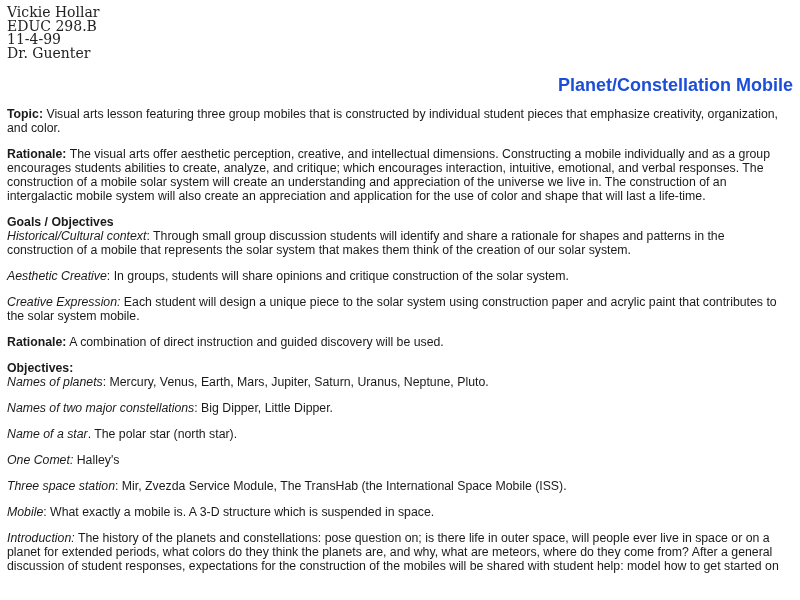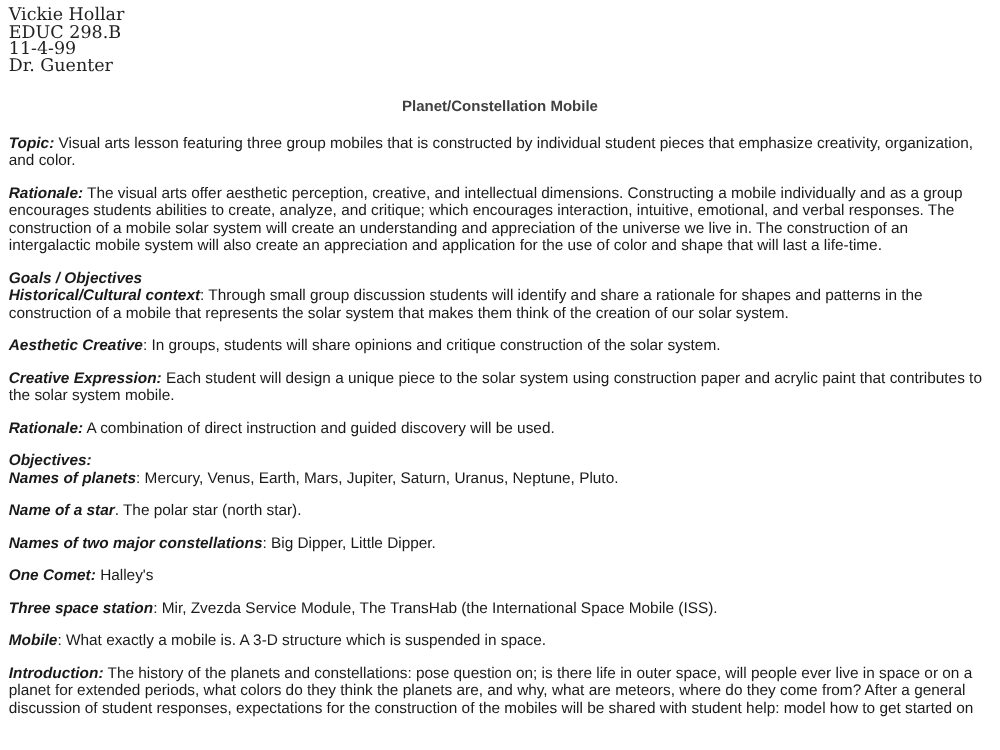--- a/index.html
+++ b/index.html
@@ -11,30 +11,30 @@
       line-height: 14px;
     }
     .page { position: relative; padding: 6px 7px 0 7px; }
     .header {
       font-family: "DejaVu Serif", serif;
       font-size: 14px;
       line-height: 13.6px;
       color: #222;
     }
     .title {
-      text-align: center;
+      text-align: right;
       font-weight: bold;
-      font-size: 12px;
+      font-size: 18px;
       line-height: 20px;
       margin: 15px 0 12px 0;
-      color: #404040;
+      color: #1d4ed8;
     }
     p { margin: 0 0 12px 0; }
-    .b { font-weight: bold; font-style: italic; }
-    .bi { font-weight: bold; font-style: italic; }
+    .b { font-weight: bold; }
+    .bi { font-weight: normal; font-style: italic; }
   </style>
 </head>
 <body>
 
 <div class="page">
   <div class="header">
     <div>Vickie Hollar</div>
     <div>EDUC 298.B</div>
     <div>11-4-99</div>
     <div>Dr. Guenter</div>
@@ -66,25 +66,25 @@
   <p>
     <span class="b">Rationale:</span><span> A combination of direct instruction and guided discovery will be used.</span>
   </p>
 
   <div class="b">Objectives:</div>
   <p>
     <span class="bi">Names of planets</span><span>: Mercury, Venus, Earth, Mars, Jupiter, Saturn, Uranus, Neptune, Pluto.</span>
   </p>
 
   <p>
-    <span class="bi">Name of a star</span><span>. The polar star (north star).</span>
+    <span class="bi">Names of two major constellations</span><span>: Big Dipper, Little Dipper.</span>
   </p>
 
   <p>
-    <span class="bi">Names of two major constellations</span><span>: Big Dipper, Little Dipper.</span>
+    <span class="bi">Name of a star</span><span>. The polar star (north star).</span>
   </p>
 
   <p>
     <span class="bi">One Comet:</span><span> Halley's</span>
   </p>
 
   <p>
     <span class="bi">Three space station</span><span>: Mir, Zvezda Service Module, The TransHab (the International Space Mobile (ISS).</span>
   </p>
 

